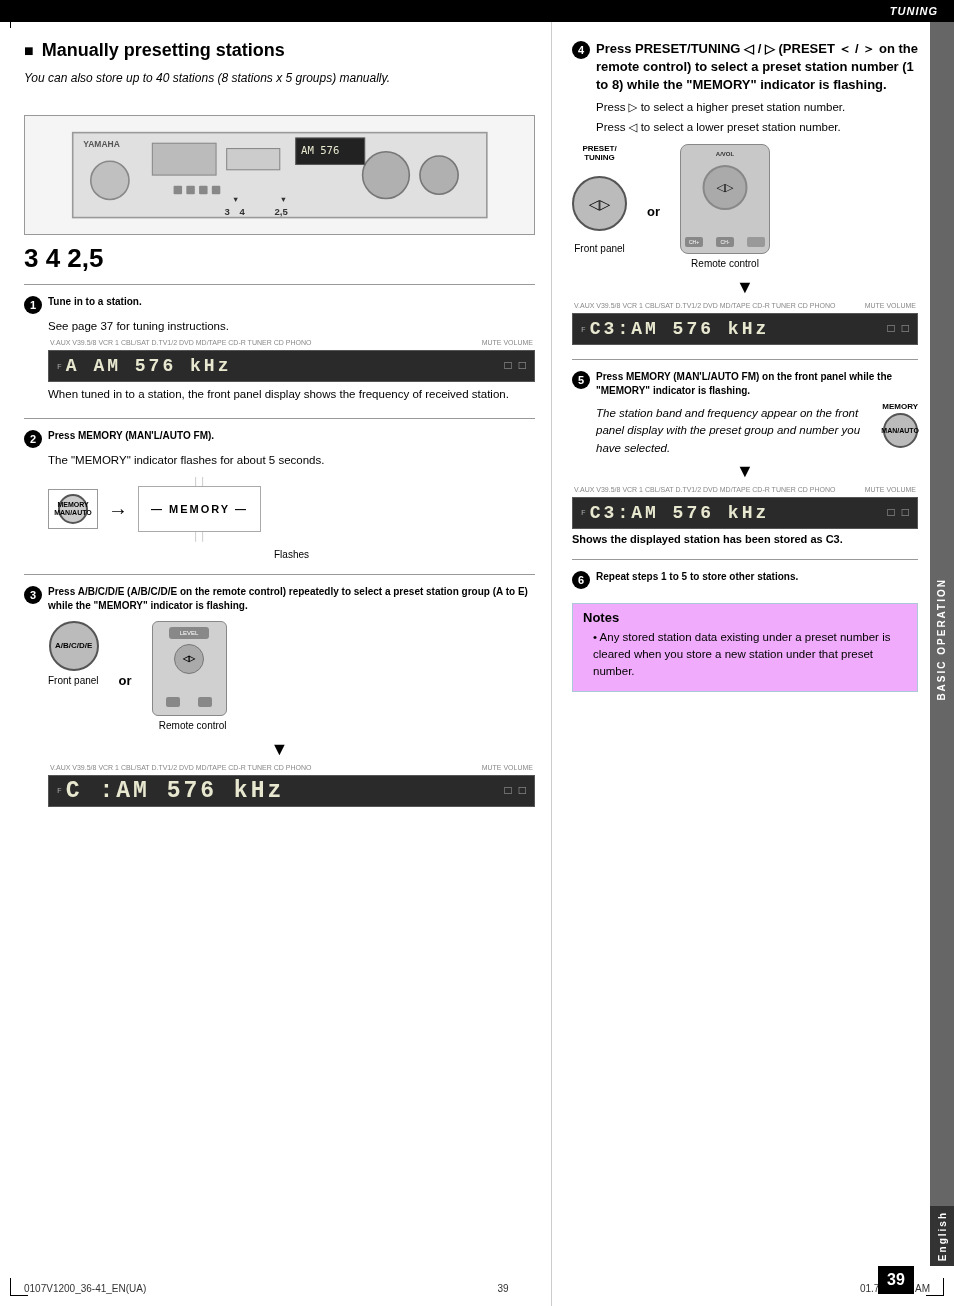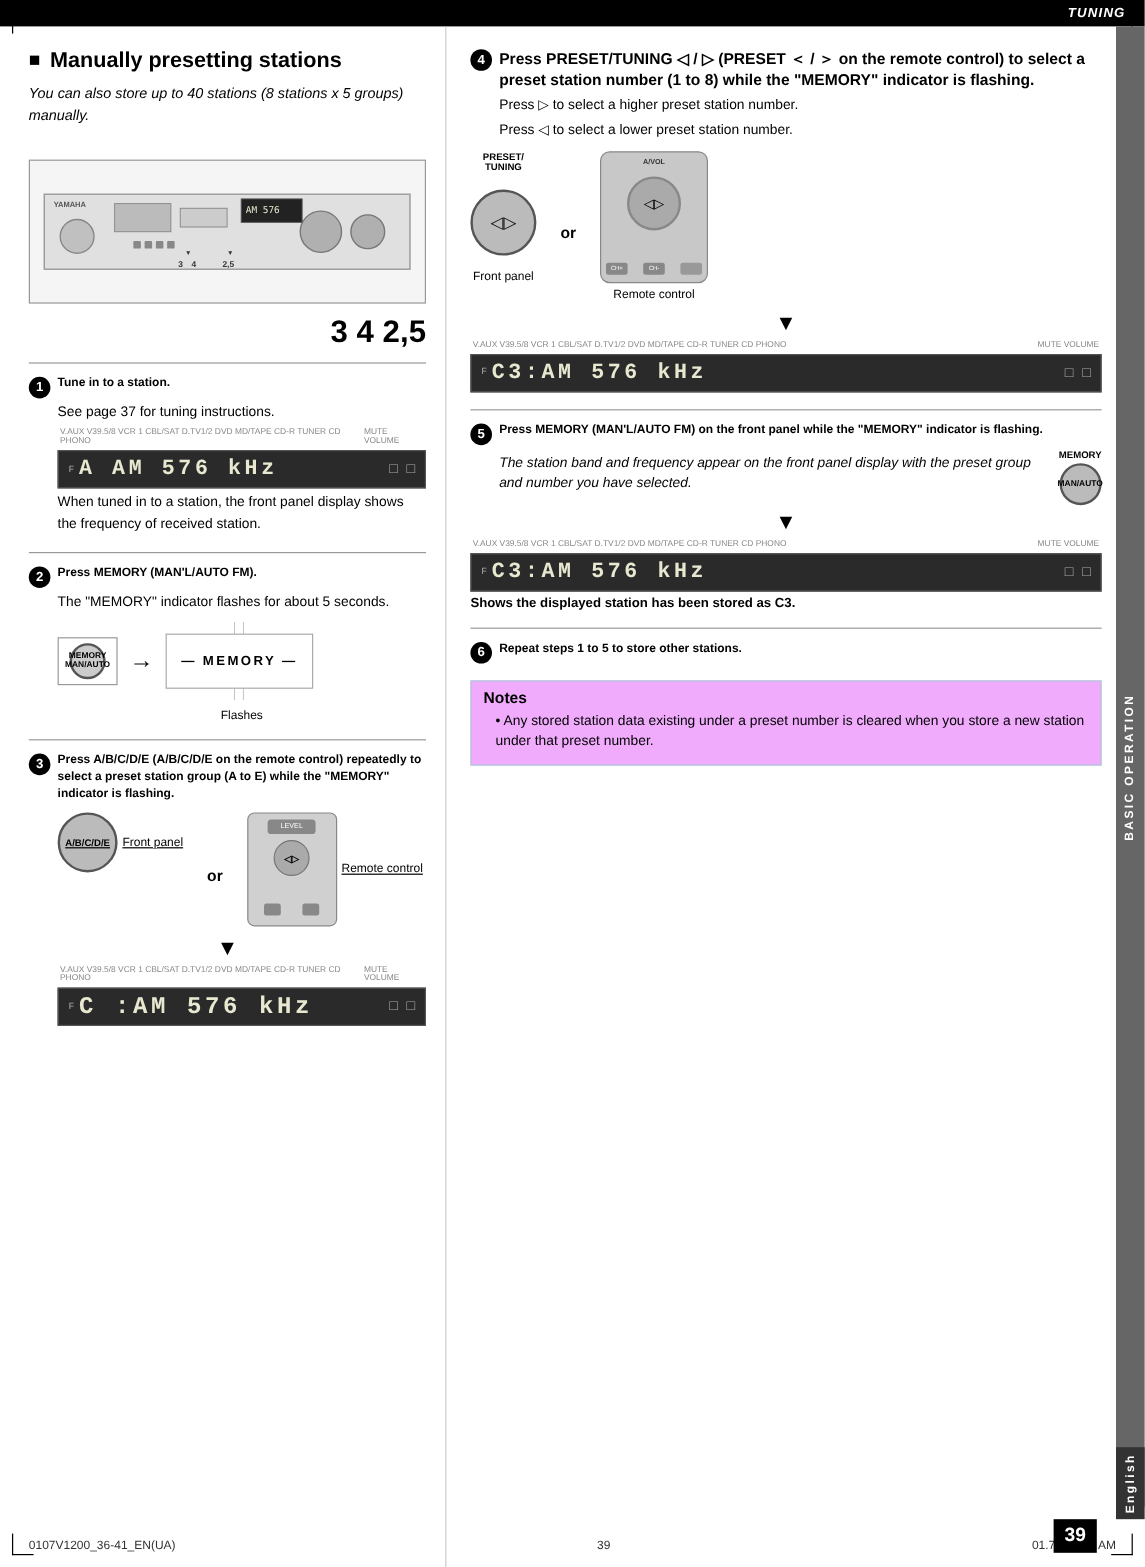--- a/index.html
+++ b/index.html
@@ -52,21 +52,21 @@
       position: absolute;
       top: 22px;
       left: 0;
       right: 0;
       bottom: 0;
       display: flex;
     }
 
     
     .left-col {
-      width: 372px;
+      width: 552px;
       padding: 18px 16px 18px 24px;
       border-right: 1px solid #ccc;
     }
 
     
     .right-col {
       flex: 1;
       padding: 18px 16px 18px 20px;
       position: relative;
     }
@@ -108,21 +108,21 @@
 
     .receiver-svg {
       width: 95%;
       height: 90%;
     }
 
     
     .step-number-large {
       font-size: 26px;
       font-weight: bold;
-      text-align: right;
+      text-align: left;
       margin-bottom: 10px;
     }
 
     
     .step {
       margin-bottom: 14px;
     }
 
     .step-header {
       display: flex;
@@ -192,24 +192,23 @@
     }
 
     .flashes-label {
       font-size: 10px;
       text-align: center;
       margin-left: 24px;
     }
 
     .panel-item {
       display: flex;
-      flex-direction: row;
-      align-items: center;
+      flex-direction: column;
+      align-items: flex-end;
       gap: 4px;
-      text-decoration: underline;
     }
 
     .panel-label {
       font-size: 10px;
     }
 
     .or-text {
       font-size: 13px;
       font-weight: bold;
       align-self: center;
@@ -548,21 +547,21 @@
 
       <div class="down-arrow">▼</div>
 
       <div class="lcd-wrapper">
         <div class="lcd-top-labels">
           <span>V.AUX V39.5/8 VCR 1 CBL/SAT D.TV1/2 DVD MD/TAPE CD-R TUNER CD PHONO</span>
           <span>MUTE VOLUME</span>
         </div>
         <div class="lcd-display">
           <span style="font-size:8px;color:#aaa;margin-right:4px;">F</span>
-          <span style="font-size:20px;font-weight:bold;letter-spacing:3px;">C  :AM  576  kHz</span>
+          <span style="font-size:23px;font-weight:bold;letter-spacing:3px;">C  :AM  576  kHz</span>
           <span style="margin-left:auto;font-size:12px;color:#aaa;">□ □</span>
         </div>
       </div>
     </div>
 
   </div>
 
   <div class="right-col" style="padding-right:36px;">
 
     <div class="step">

